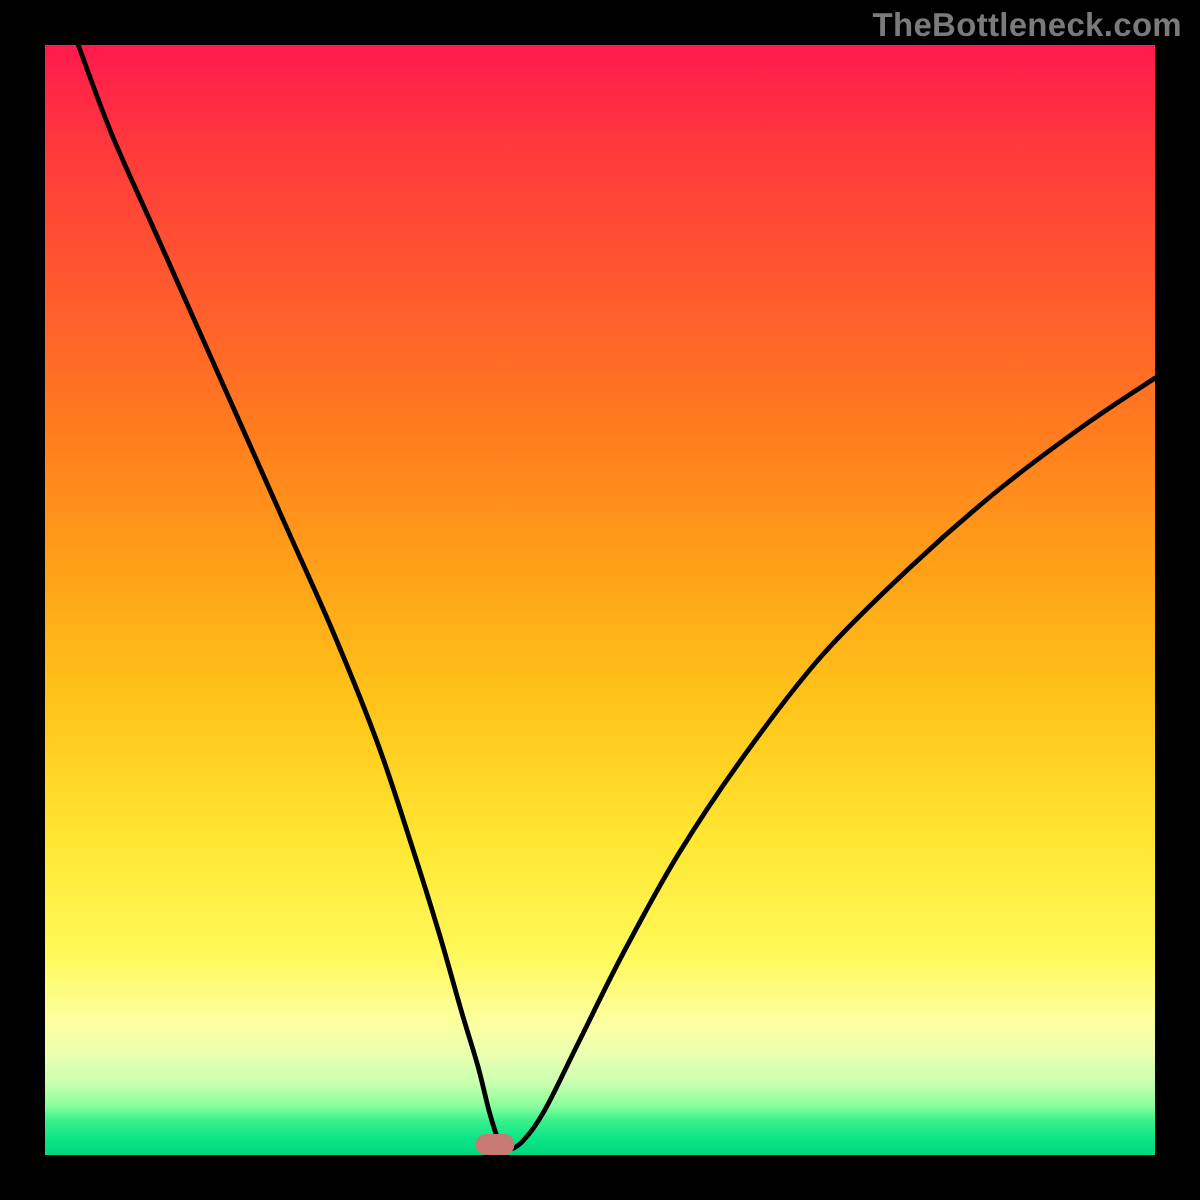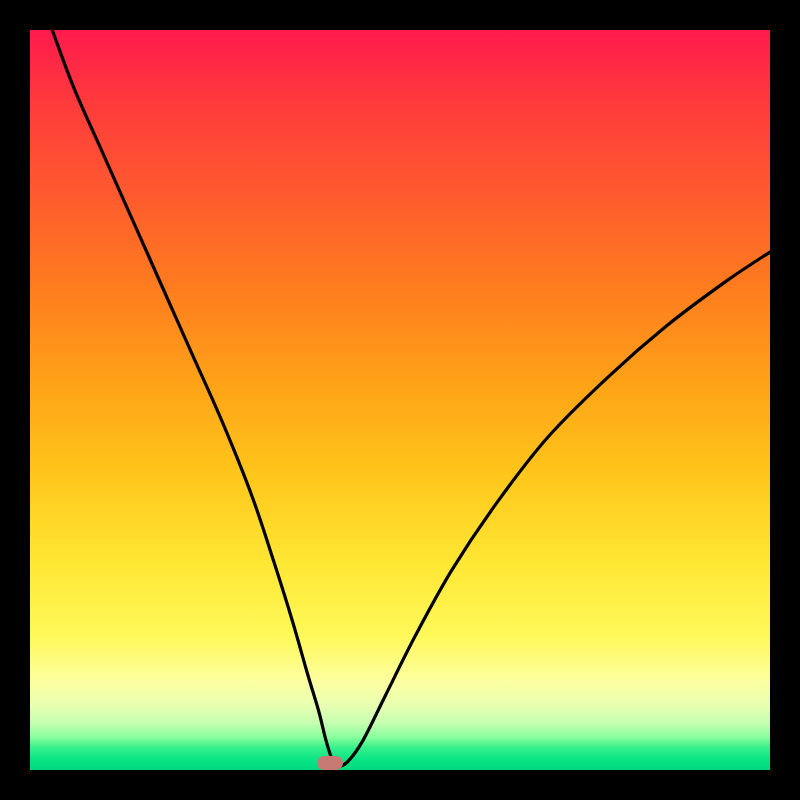--- a/index.html
+++ b/index.html
@@ -66,19 +66,20 @@
     height: 14px;
     border-radius: 7px;
     background: #c77a74;
     transform: translate(-50%, -50%);
   }
 </style>
 </head>
 <body>
 
 <div class="frame">
+  <div class="watermark">TheBottleneck.com</div>
   <div class="plot-area">
     <svg class="curve" viewBox="0 0 740 740" preserveAspectRatio="none">
       <path id="curve-path" fill="none" stroke="#000" stroke-width="3.2" stroke-linecap="round" stroke-linejoin="round" d="M 22.20 0.00 C 25.90 9.87, 35.77 38.23, 44.40 59.20 C 53.03 80.17, 64.13 103.60, 74.00 125.80 C 83.87 148.00, 93.73 170.20, 103.60 192.40 C 113.47 214.60, 123.33 236.80, 133.20 259.00 C 143.07 281.20, 152.93 303.40, 162.80 325.60 C 172.67 347.80, 182.53 368.77, 192.40 392.20 C 202.27 415.63, 213.37 442.77, 222.00 466.20 C 230.63 489.63, 237.42 511.83, 244.20 532.80 C 250.98 553.77, 257.15 573.50, 262.70 592.00 C 268.25 610.50, 273.18 629.00, 277.50 643.80 C 281.82 658.60, 285.52 669.70, 288.60 680.80 C 291.68 691.90, 293.78 702.38, 296.00 710.40 C 298.22 718.42, 299.95 724.58, 301.92 728.90 C 303.89 733.22, 305.13 735.93, 307.84 736.30 C 310.55 736.67, 314.01 735.44, 318.20 731.12 C 322.39 726.80, 326.83 721.25, 333.00 710.40 C 339.17 699.55, 346.57 683.27, 355.20 666.00 C 363.83 648.73, 373.70 627.77, 384.80 606.80 C 395.90 585.83, 408.23 562.40, 421.80 540.20 C 435.37 518.00, 450.17 495.80, 466.20 473.60 C 482.23 451.40, 499.50 427.97, 518.00 407.00 C 536.50 386.03, 557.47 366.30, 577.20 347.80 C 596.93 329.30, 616.67 312.03, 636.40 296.00 C 656.13 279.97, 678.33 263.93, 695.60 251.60 C 712.87 239.27, 732.60 226.93, 740.00 222.00"></path>
     </svg>
     <div id="marker" class="marker" style="left: 299.7px; top: 733.34px;"></div>
   </div>
 </div>
 
 </body></html>

